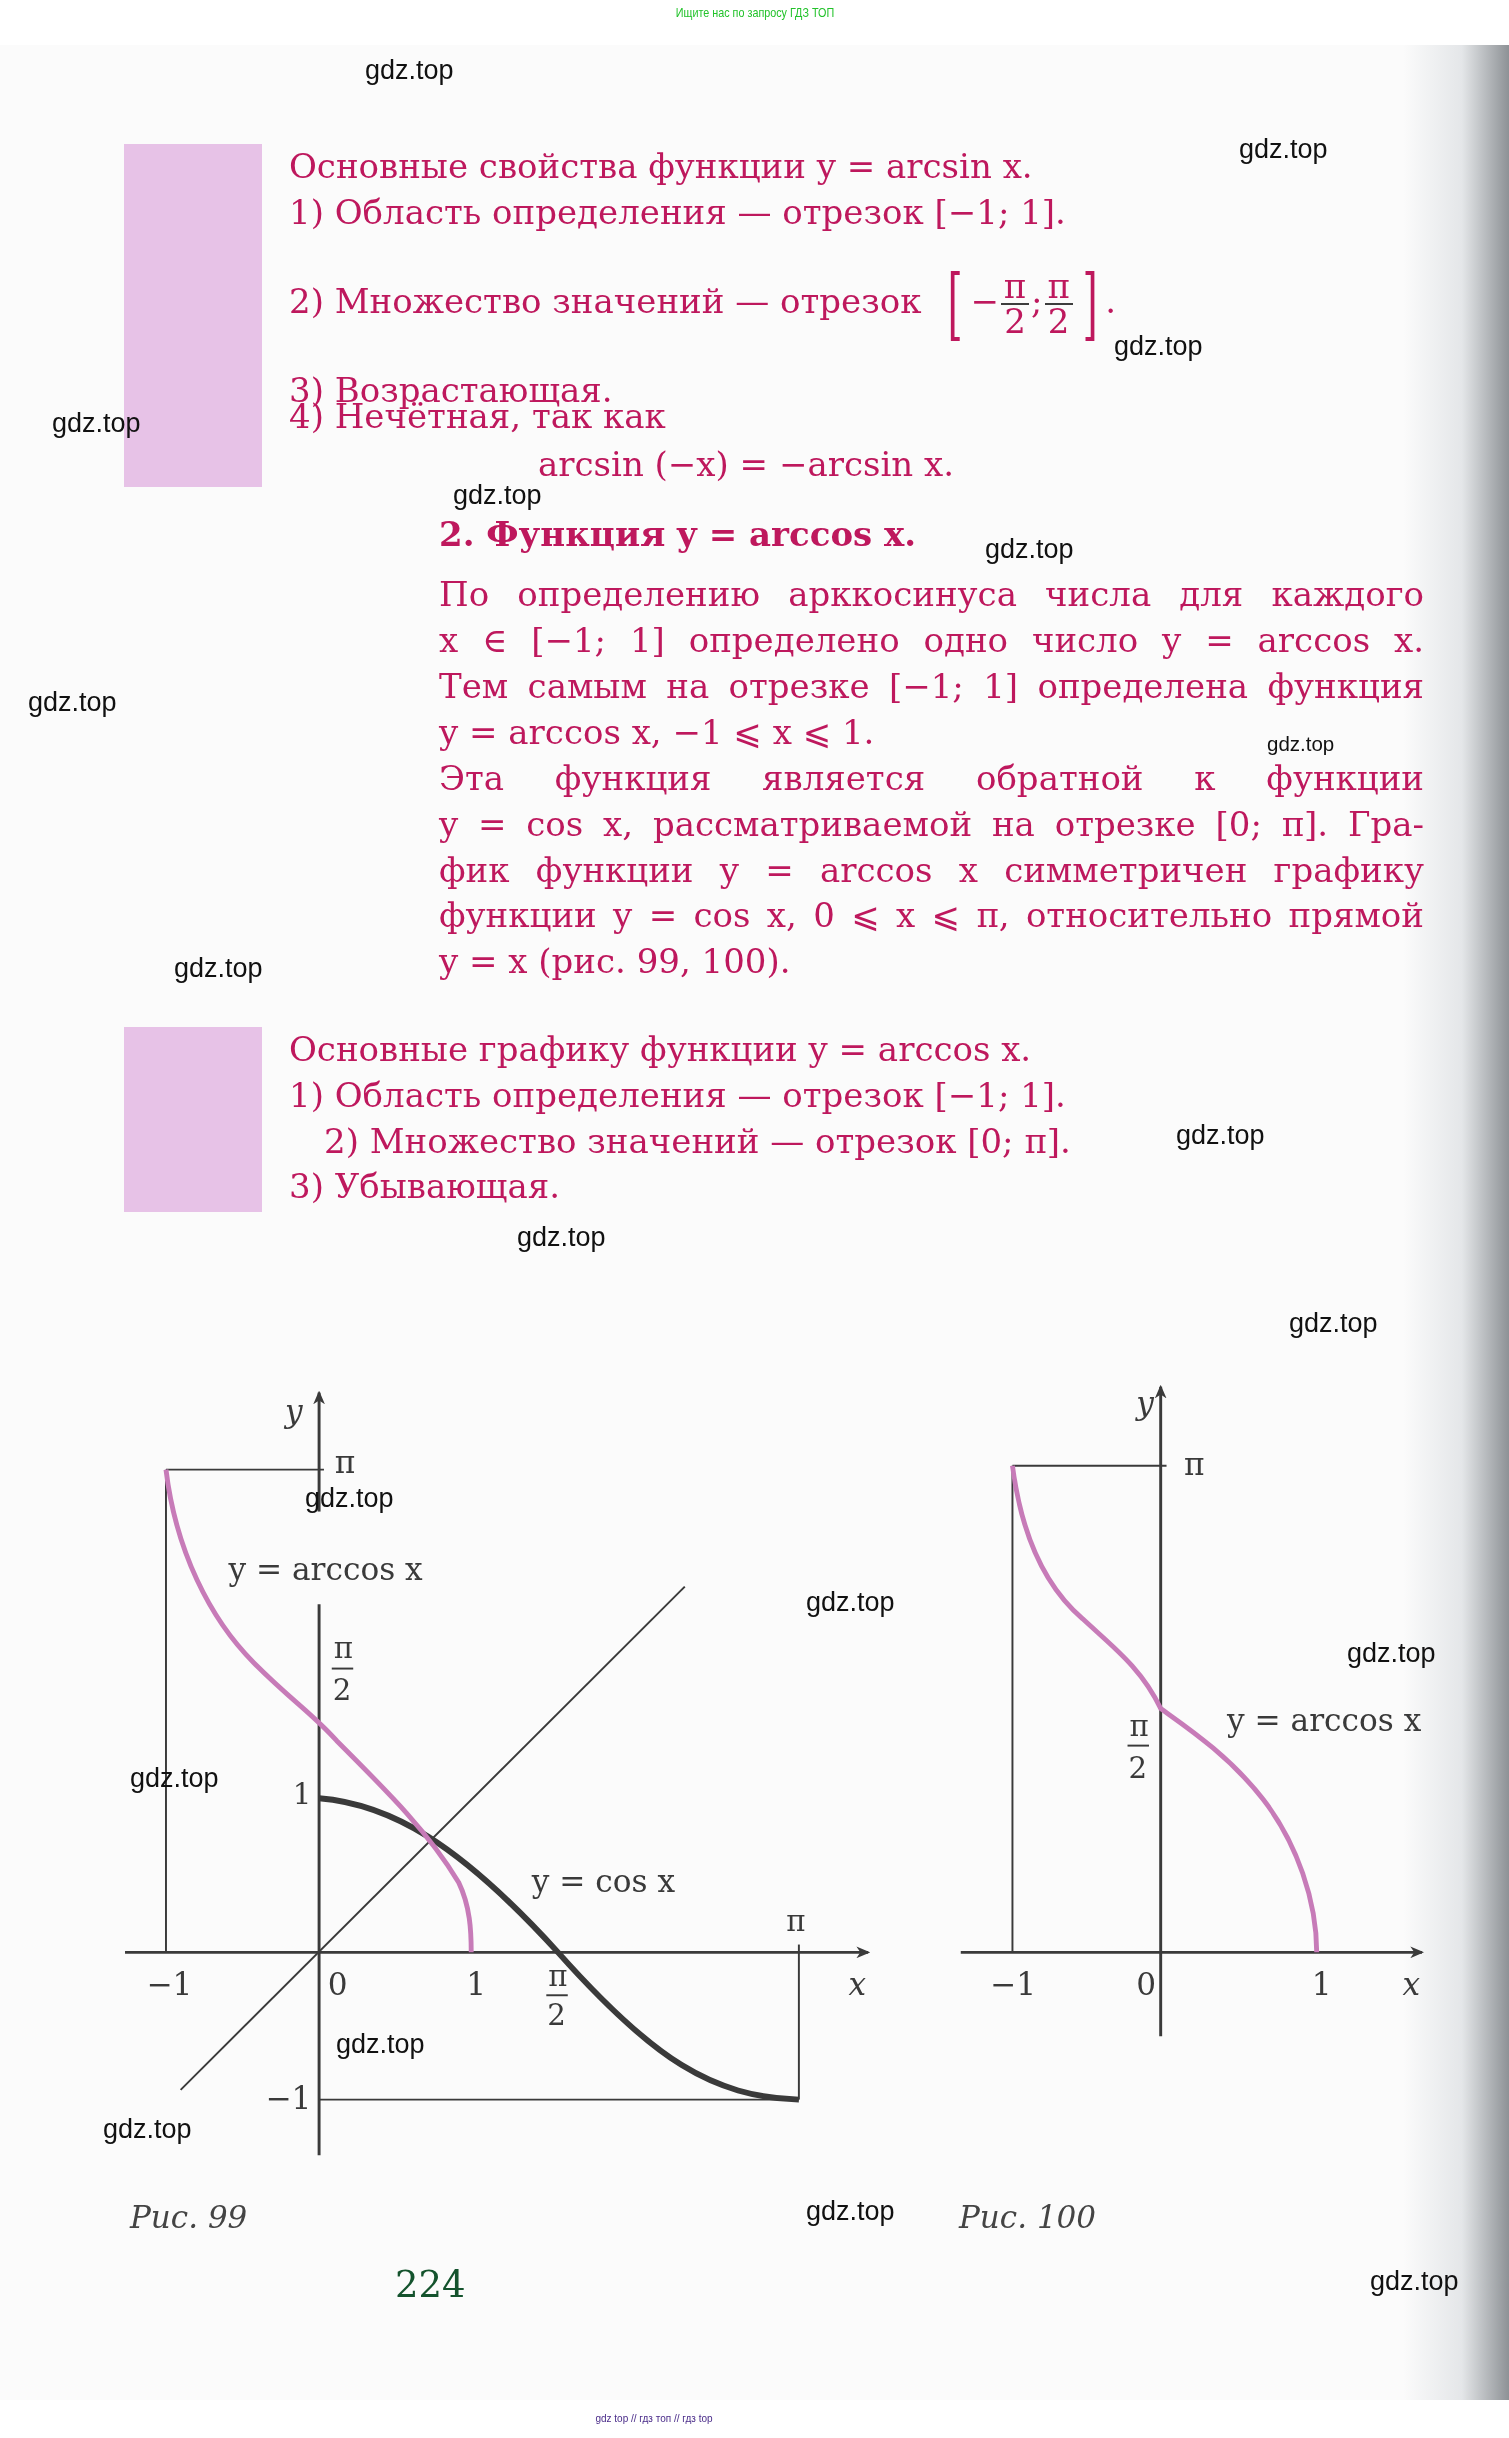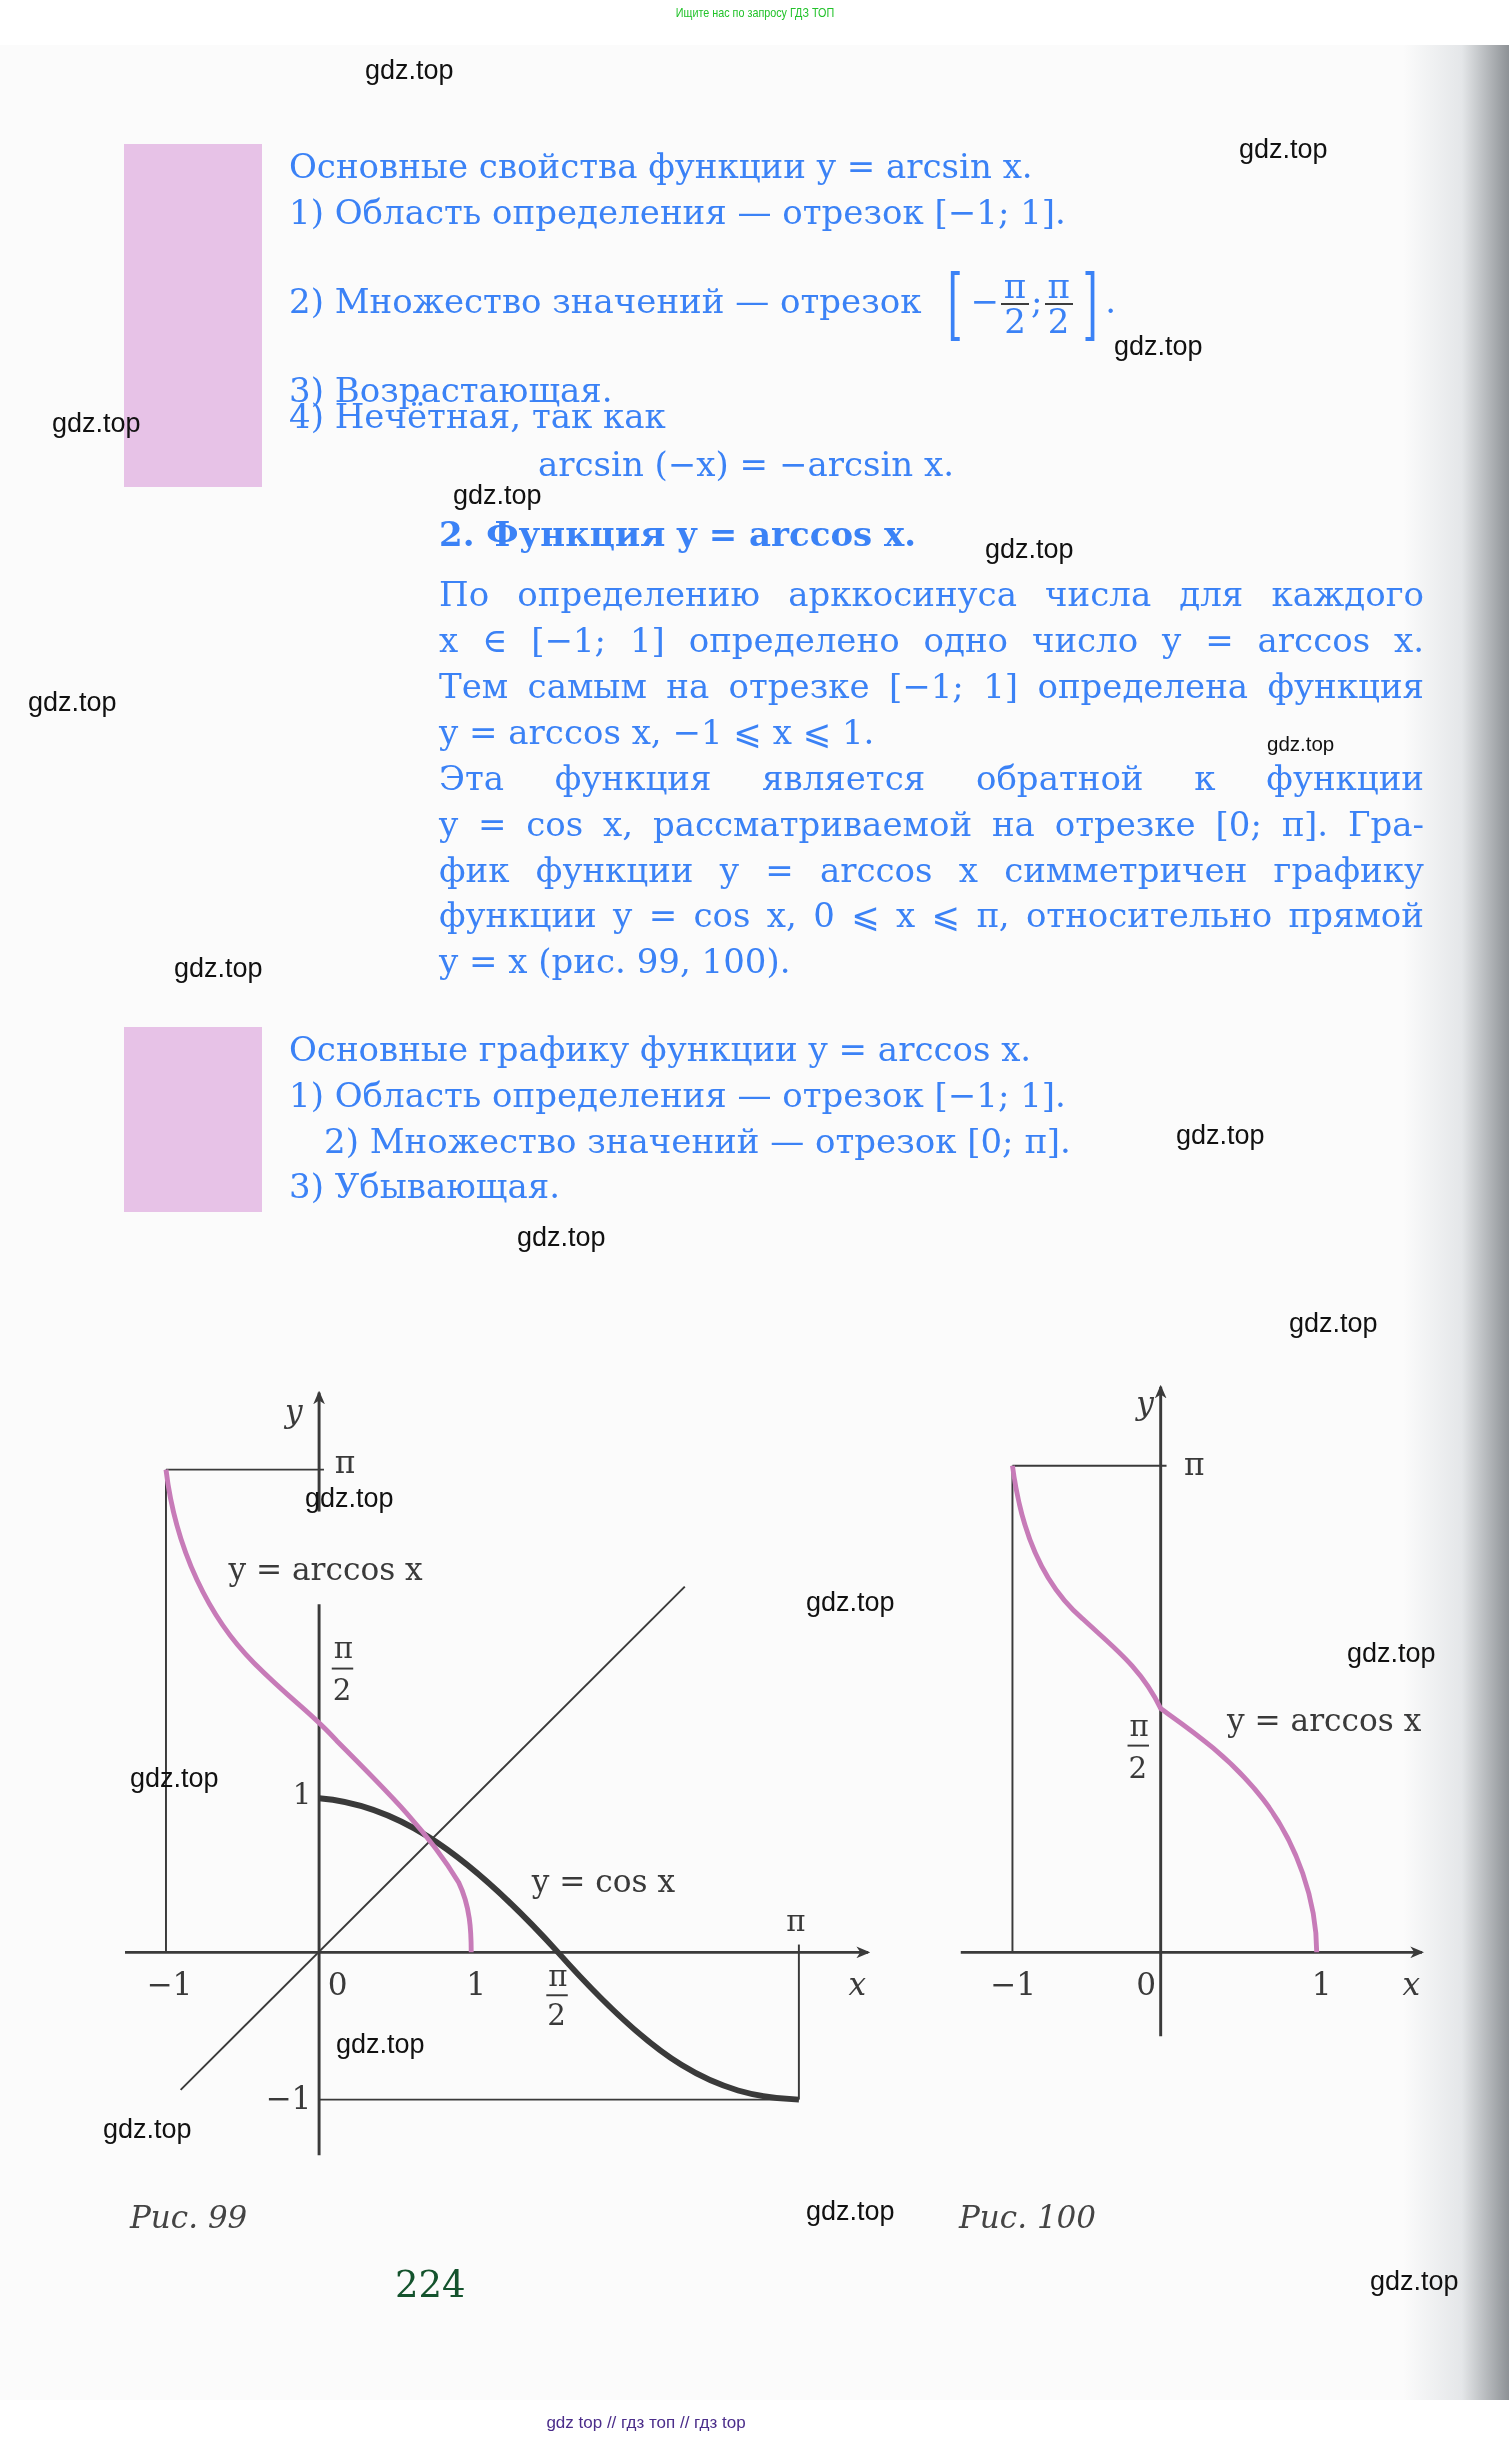--- a/index.html
+++ b/index.html
@@ -1,23 +1,23 @@
 <!DOCTYPE html>
 <html><head>
 <meta charset="utf-8">
 <style>
   html, body { margin:0; padding:0; }
   body { width:1510px; height:2438px; position:relative; overflow:hidden; background:#ffffff; font-family:"DejaVu Serif", serif; color:#3a3a3a; }
   .page { position:absolute; left:0; top:45px; width:1510px; height:2355px; background:#fbfbfb; }
   .shadow { position:absolute; right:0; top:45px; width:107px; height:2355px;
     background:linear-gradient(to right, rgba(255,255,255,0) 0%, rgba(200,205,210,0.45) 55%, rgba(120,125,130,0.85) 100%); }
   .topbar { position:absolute; top:5.9px; left:0; width:1510px; text-align:center; font-family:"Liberation Sans", sans-serif; font-size:12.7px; color:#22c22a; transform:scaleX(0.85); }
-  .footer { position:absolute; top:2413px; left:0; width:1292px; text-align:center; font-family:"Liberation Sans", sans-serif; font-size:17px; color:#4b2d8a; }
+  .footer { position:absolute; top:2413px; left:8px; width:1292px; text-align:center; font-family:"Liberation Sans", sans-serif; font-size:10px; color:#4b2d8a; }
   .pink { position:absolute; background:#e7c2e7; }
-  .tx { position:absolute; white-space:nowrap; font-size:34px; line-height:46px; color:#3b82f6; }
+  .tx { position:absolute; white-space:nowrap; font-size:34px; line-height:46px; color:#be185d; }
   .b { font-weight:bold; }
   .wm { position:absolute; font-family:"Liberation Sans", sans-serif; font-size:27px; color:#111; white-space:nowrap; }
   .wm.sm { font-size:20.5px; }
   .frac { display:inline-block; vertical-align:middle; text-align:center; line-height:33px; margin:0 2px; }
   .frac span { display:block; }
   .frac .num { border-bottom:2px solid #3d3d3d; padding:0 2.9px; }
   .bigbr { display:inline-block; font-size:78px; line-height:78px; vertical-align:middle; font-weight:100; transform:scaleX(0.5); }
   .just { text-align:justify; text-align-last:justify; width:985px; }
   .cap { position:absolute; font-style:italic; font-size:31px; color:#444;text-align:right; }
   .pnum { position:absolute; font-weight:normal; font-size:37px; color:#14532d; }

